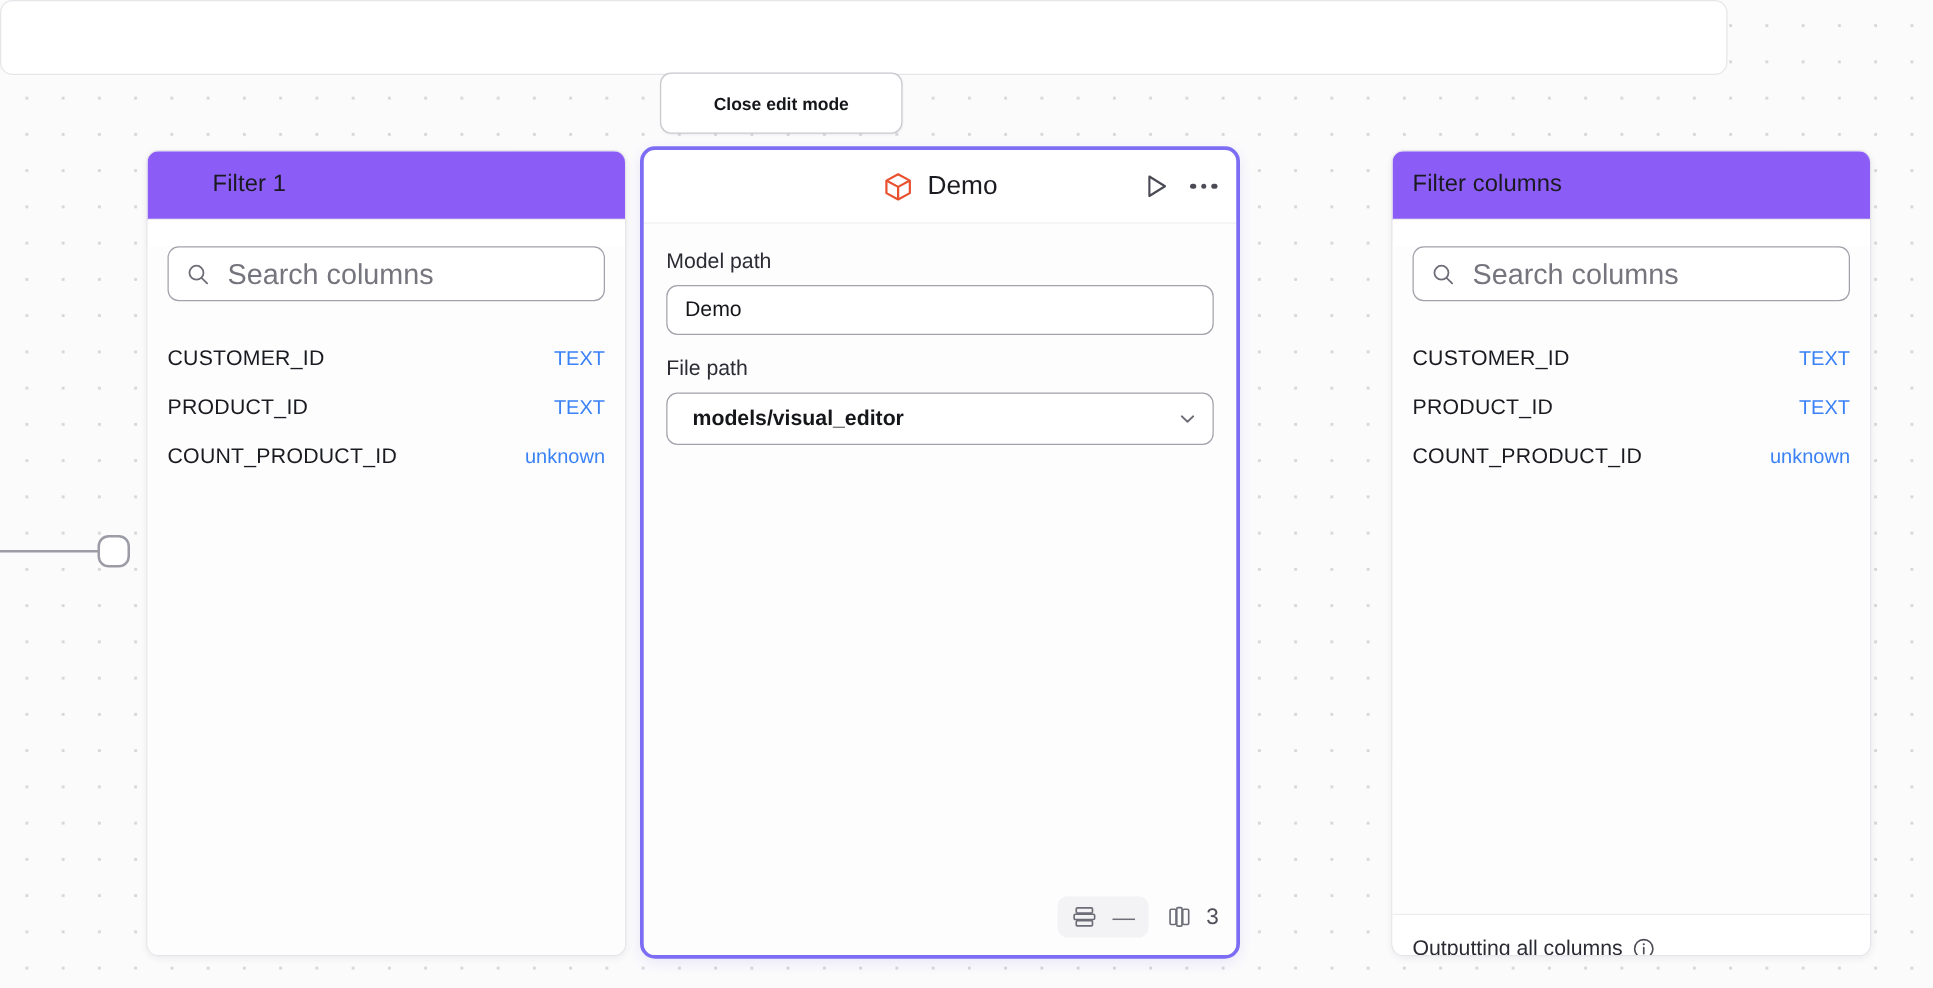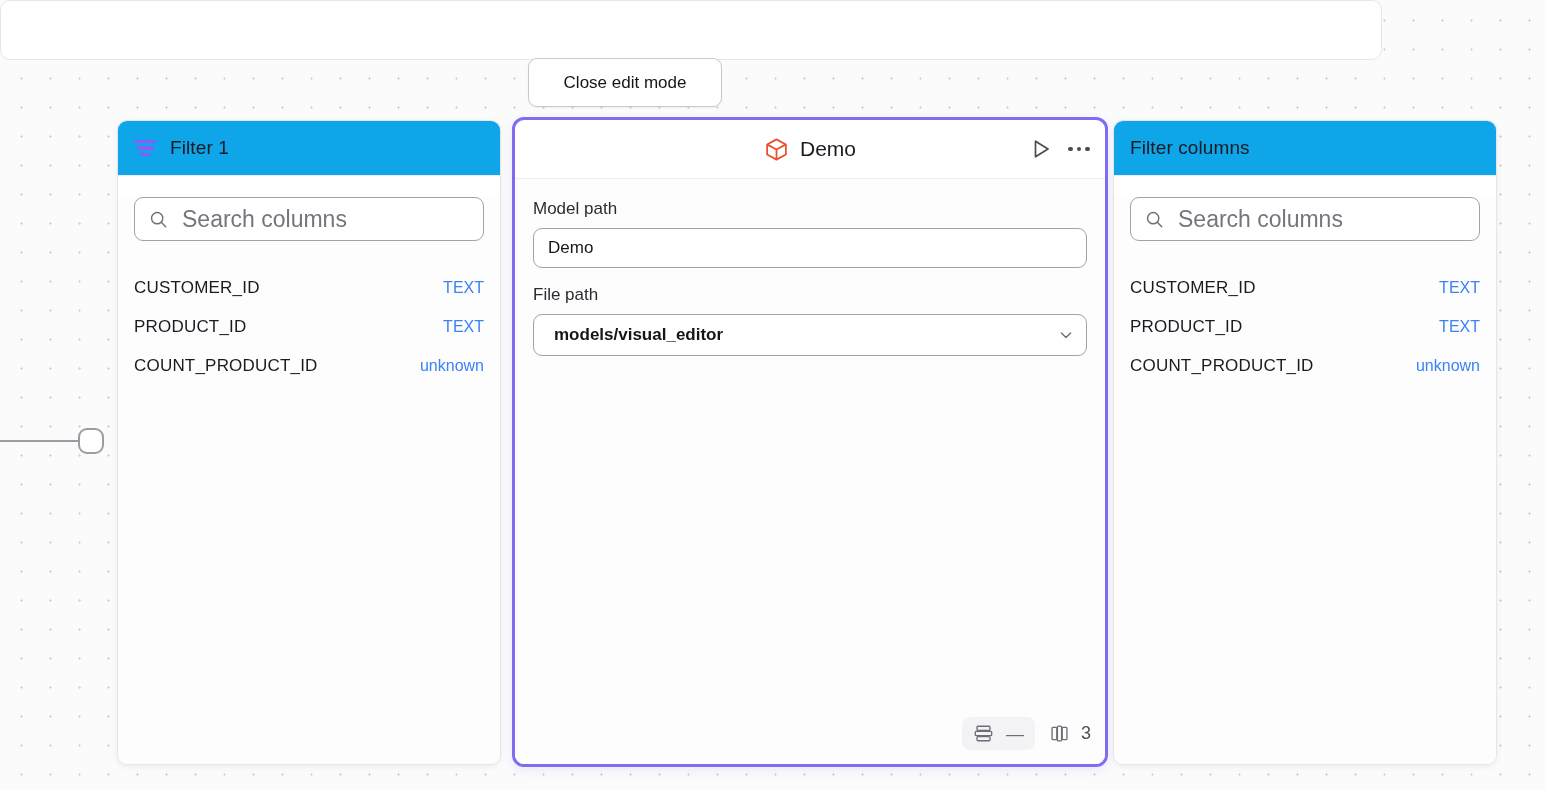--- a/index.html
+++ b/index.html
@@ -19,22 +19,22 @@
   }
 
   
   #close-edit-mode {
     position: absolute;
     left: 528px; top: 58px;
     width: 194px; height: 49px;
     background: #ffffff;
     border: 1px solid #c9c9ce;
     border-radius: 9px;
-    font-size: 17px;
-    font-weight: normal;
+    font-size: 14px;
+    font-weight: bold;
     color: #15161a;
     cursor: pointer;
     display: flex; align-items: center; justify-content: center;
     font-family: "Liberation Sans", sans-serif;
     box-shadow: 0 1px 2px rgba(16,18,30,0.05);
   }
 
   
   #edge-line {
     position: absolute;
@@ -60,21 +60,21 @@
     border-radius: 10px;
     box-shadow: 0 2px 6px rgba(16,18,30,0.06);
     overflow: hidden;
   }
   .panel-header {
     height: 55px;
     display: flex;
     align-items: center;
     padding: 0 16px;
     border-bottom: 1px solid #eeeef1;
-    background: #0ea5e9;
+    background: #8b5cf6;
   }
   .panel-title {
     font-size: 19px;
     color: #1a1b20;
     letter-spacing: 0.1px;
   }
   .panel-body {
     background: #fdfdfe;
     height: calc(100% - 55px);
     position: relative;
@@ -128,21 +128,21 @@
     height: 39px;
     cursor: pointer;
     gap: 29px;
   }
   .col-name { font-size: 17px; color: #1a1b20; letter-spacing: .2px; }
   .col-type { font-size: 16px; color: #3b82f6; margin-top: 20px; }
 
   
   #panel-model {
     left: 512px; top: 117px;
-    width: 596px; height: 650px;
+    width: 480px; height: 650px;
     border: 3px solid #7d6df4;
     border-radius: 12px;
     box-shadow: 0 3px 10px rgba(80,60,220,0.10);
   }
   #model-header {
     height: 59px;
     display: flex; align-items: center;
     padding: 0 14px 0 16px;
     border-bottom: 1px solid #eeeef1;
     position: relative;
@@ -365,18 +365,26 @@
         </div>
         <div class="col-row">
           <span class="col-name">PRODUCT_ID</span>
           <span class="col-type">TEXT</span>
         </div>
         <div class="col-row">
           <span class="col-name">COUNT_PRODUCT_ID</span>
           <span class="col-type">unknown</span>
         </div>
       </div>
+      <div id="output-footer">
+        <span id="output-footer-text">Outputting all columns</span>
+        <svg id="info-icon" viewBox="0 0 18 18" fill="none">
+          <circle cx="9" cy="9" r="7.3" stroke="#4a4b55" stroke-width="1.3"></circle>
+          <line x1="9" y1="8" x2="9" y2="13" stroke="#4a4b55" stroke-width="1.3" stroke-linecap="round"></line>
+          <circle cx="9" cy="5.4" r="0.85" fill="#4a4b55"></circle>
+        </svg>
+      </div>
     </div>
   </div>
 
   <div id="panel-bottom"></div>
 
 </div>
 
 </body></html>

